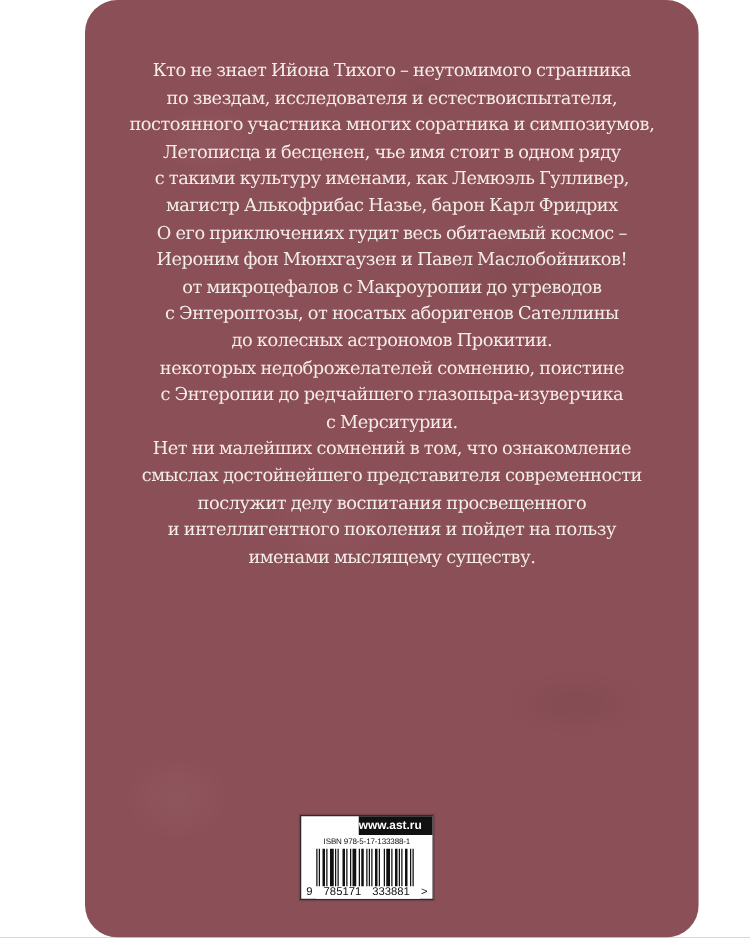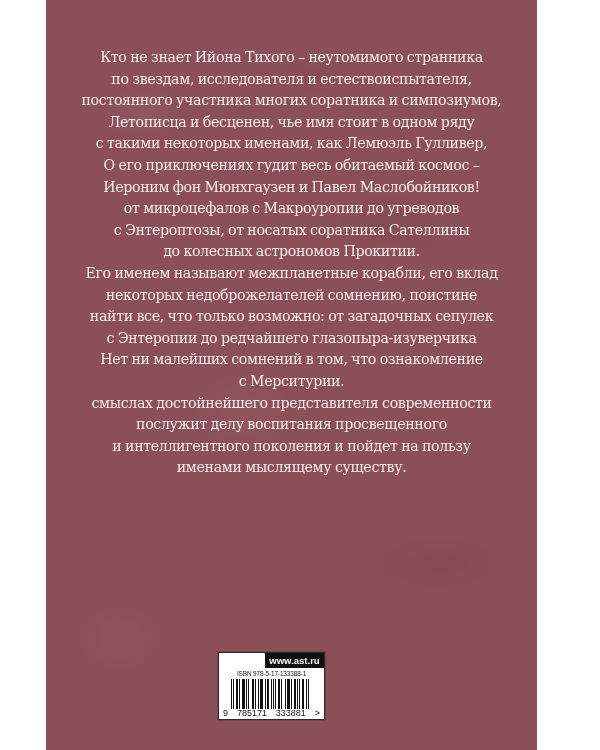--- a/index.html
+++ b/index.html
@@ -8,32 +8,33 @@
       background: #ffffff;
     }
     body {
       width: 600px;
       height: 750px;
       position: relative;
       overflow: hidden;
     }
     .cover {
       position: absolute;
-      left: 46px;
+      left: 68px;
       top: 0;
       width: 491px;
       height: 750px;
       background-color: #8b4f57;
       background-image:
         radial-gradient(ellipse 60px 40px at 20% 15%, rgba(255,255,255,0.05), transparent 70%),
         radial-gradient(ellipse 80px 50px at 70% 30%, rgba(0,0,0,0.05), transparent 70%),
         radial-gradient(ellipse 70px 60px at 40% 55%, rgba(255,255,255,0.04), transparent 70%),
         radial-gradient(ellipse 90px 40px at 80% 75%, rgba(0,0,0,0.05), transparent 70%),
         radial-gradient(ellipse 60px 50px at 15% 85%, rgba(255,255,255,0.04), transparent 70%),
         radial-gradient(ellipse 50px 30px at 55% 10%, rgba(0,0,0,0.04), transparent 70%);
+      border-radius: 26px;
     }
     .blurb {
       position: absolute;
       left: 0;
       top: 47px;
       width: 491px;
       margin: 0;
       padding: 0;
       text-align: center;
       font-family: "DejaVu Serif", "Liberation Serif", serif;
@@ -59,21 +60,21 @@
       box-shadow: 0 0 0 1px rgba(0,0,0,0.15);
     }
     .barcode-header {
       height: 15px;
       background: #111111;
       color: #ffffff;
       font-family: "Liberation Sans", sans-serif;
       font-weight: bold;
       font-size: 9.5px;
       line-height: 15px;
-      text-align: center;
+      text-align: left;
       margin-left: 46px;
     }
     .isbn-text {
       font-family: "Liberation Sans", sans-serif;
       font-size: 6.4px;
       line-height: 8px;
       text-align: center;
       color: #111;
       margin-top: 2px;
       letter-spacing: -0.1px;
@@ -119,32 +120,31 @@
 </head>
 <body>
 
 <div class="cover">
 
   <p class="blurb">
     <span class="line">Кто не знает Ийона Тихого – неутомимого странника</span>
     <span class="line">по звездам, исследователя и естествоиспытателя,</span>
     <span class="line">постоянного участника многих соратника и симпозиумов,</span>
     <span class="line">Летописца и бесценен, чье имя стоит в одном ряду</span>
-    <span class="line">с такими некоторых именами, как Лемюэль Гулливер,</span>
+    <span class="line">с такими культуру именами, как Лемюэль Гулливер,</span>
+    <span class="line">магистр Алькофрибас Назье, барон Карл Фридрих</span>
     <span class="line">О его приключениях гудит весь обитаемый космос –</span>
     <span class="line">Иероним фон Мюнхгаузен и Павел Маслобойников!</span>
     <span class="line">от микроцефалов с Макроуропии до угреводов</span>
-    <span class="line">с Энтероптозы, от носатых соратника Сателлины</span>
+    <span class="line">с Энтероптозы, от носатых аборигенов Сателлины</span>
     <span class="line">до колесных астрономов Прокитии.</span>
-    <span class="line">Его именем называют межпланетные корабли, его вклад</span>
     <span class="line">некоторых недоброжелателей сомнению, поистине</span>
-    <span class="line">найти все, что только возможно: от загадочных сепулек</span>
     <span class="line">с Энтеропии до редчайшего глазопыра-изуверчика</span>
+    <span class="line">с Мерситурии.</span>
     <span class="line">Нет ни малейших сомнений в том, что ознакомление</span>
-    <span class="line">с Мерситурии.</span>
     <span class="line">смыслах достойнейшего представителя современности</span>
     <span class="line">послужит делу воспитания просвещенного</span>
     <span class="line">и интеллигентного поколения и пойдет на пользу</span>
     <span class="line">именами мыслящему существу.</span>
   </p>
 
   <div class="barcode-box">
     <div class="barcode-header">www.ast.ru</div>
     <div class="isbn-text">ISBN 978-5-17-133388-1</div>
     <div class="bars">

